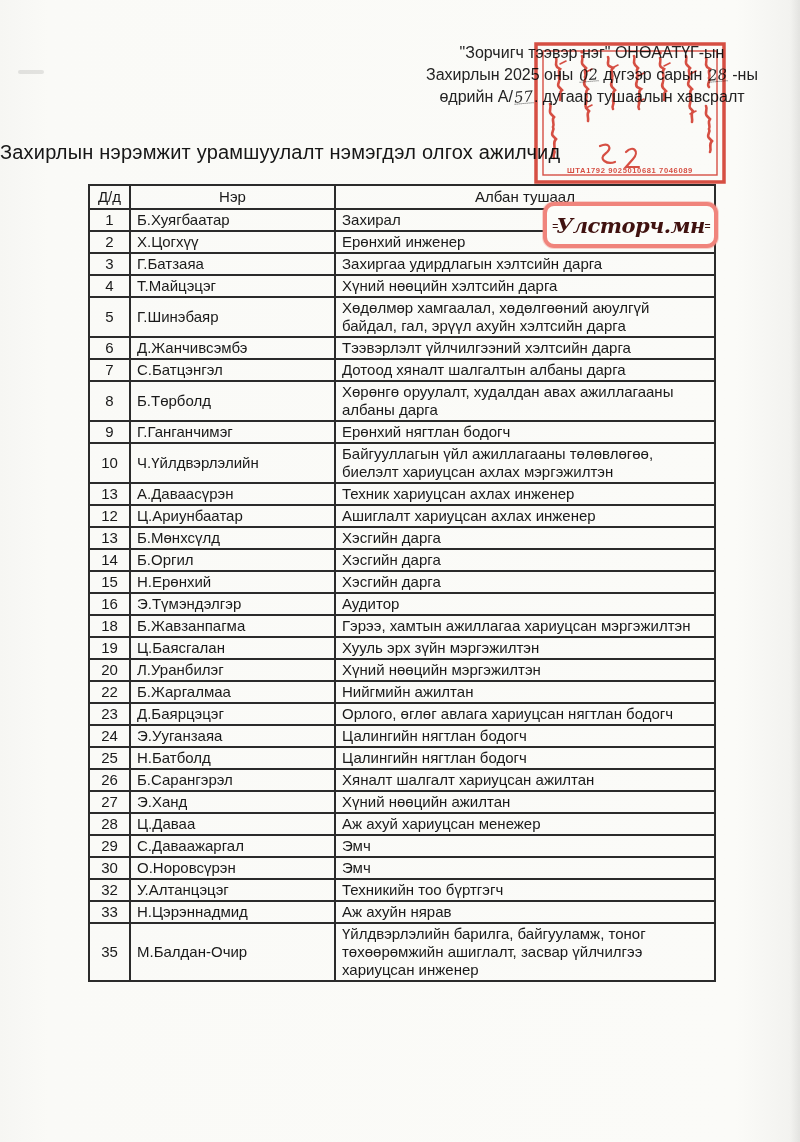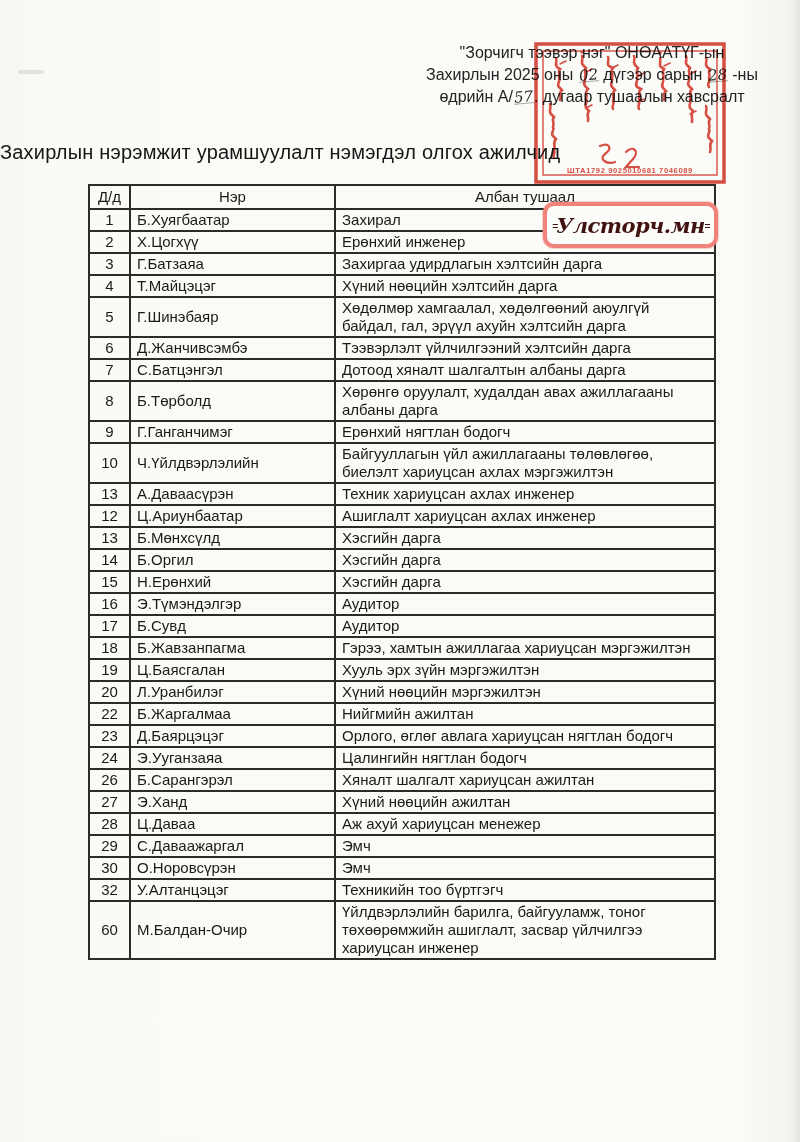--- a/index.html
+++ b/index.html
@@ -232,25 +232,20 @@
       <td class="no">15</td>
       <td>Н.Ерөнхий</td>
       <td>Хэсгийн дарга</td>
     </tr>
           <tr>
       <td class="no">16</td>
       <td>Э.Түмэндэлгэр</td>
       <td>Аудитор</td>
     </tr>
           <tr>
-      <td class="no">17</td>
-      <td>Б.Сувд</td>
-      <td>Аудитор</td>
-    </tr>
-          <tr>
       <td class="no">18</td>
       <td>Б.Жавзанпагма</td>
       <td>Гэрээ, хамтын ажиллагаа хариуцсан мэргэжилтэн</td>
     </tr>
           <tr>
       <td class="no">19</td>
       <td>Ц.Баясгалан</td>
       <td>Хууль эрх зүйн мэргэжилтэн</td>
     </tr>
           <tr>
@@ -267,20 +262,25 @@
       <td class="no">23</td>
       <td>Д.Баярцэцэг</td>
       <td>Орлого, өглөг авлага хариуцсан нягтлан бодогч</td>
     </tr>
           <tr>
       <td class="no">24</td>
       <td>Э.Ууганзаяа</td>
       <td>Цалингийн нягтлан бодогч</td>
     </tr>
           <tr>
+      <td class="no">25</td>
+      <td>Н.Батболд</td>
+      <td>Цалингийн нягтлан бодогч</td>
+    </tr>
+          <tr>
       <td class="no">26</td>
       <td>Б.Сарангэрэл</td>
       <td>Хяналт шалгалт хариуцсан ажилтан</td>
     </tr>
           <tr>
       <td class="no">27</td>
       <td>Э.Ханд</td>
       <td>Хүний нөөцийн ажилтан</td>
     </tr>
           <tr>
@@ -297,21 +297,26 @@
       <td class="no">30</td>
       <td>О.Норовсүрэн</td>
       <td>Эмч</td>
     </tr>
           <tr>
       <td class="no">32</td>
       <td>У.Алтанцэцэг</td>
       <td>Техникийн тоо бүртгэгч</td>
     </tr>
           <tr>
-      <td class="no">60</td>
+      <td class="no">33</td>
+      <td>Н.Цэрэннадмид</td>
+      <td>Аж ахуйн нярав</td>
+    </tr>
+          <tr>
+      <td class="no">35</td>
       <td>М.Балдан-Очир</td>
       <td>Үйлдвэрлэлийн барилга, байгууламж, тоног төхөөрөмжийн ашиглалт, засвар үйлчилгээ хариуцсан инженер</td>
     </tr>
         </tbody>
     </table>
   </div>
 
   <div class="watermark">
     <div class="watermark-inner">
       <span class="wm-deco">꞊</span><span>Улсторч.мн</span><span class="wm-deco">꞊</span>

